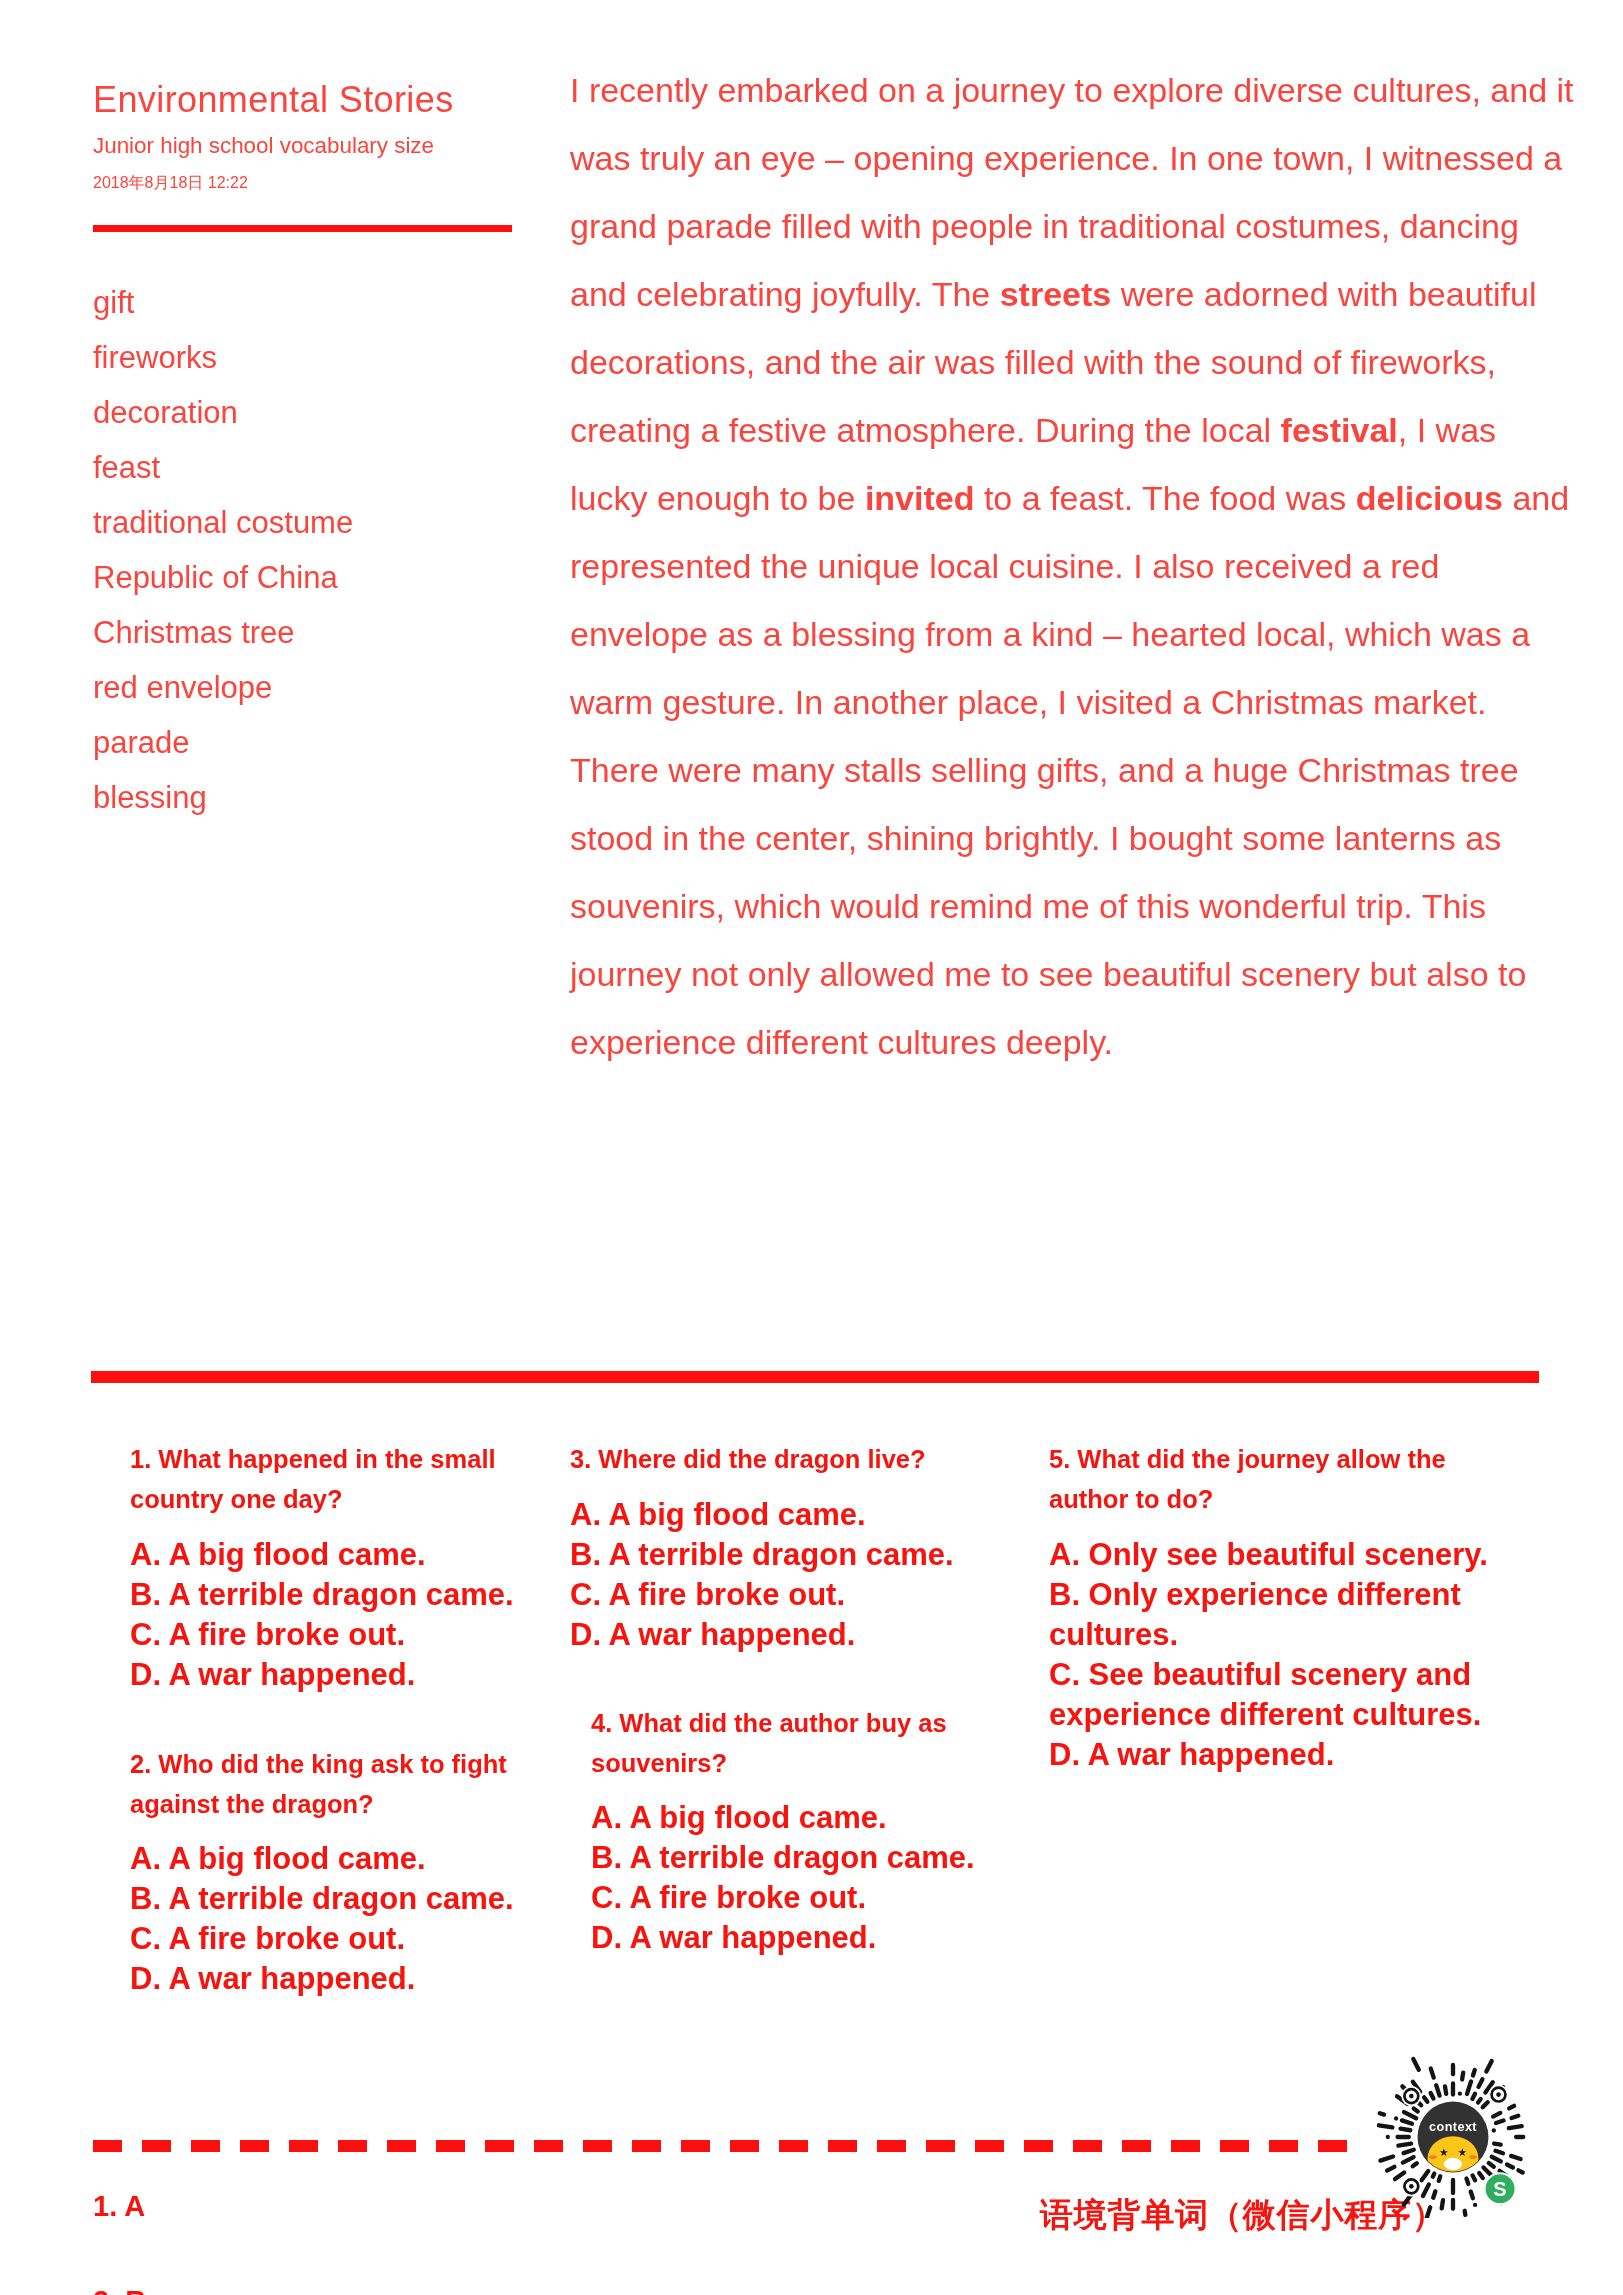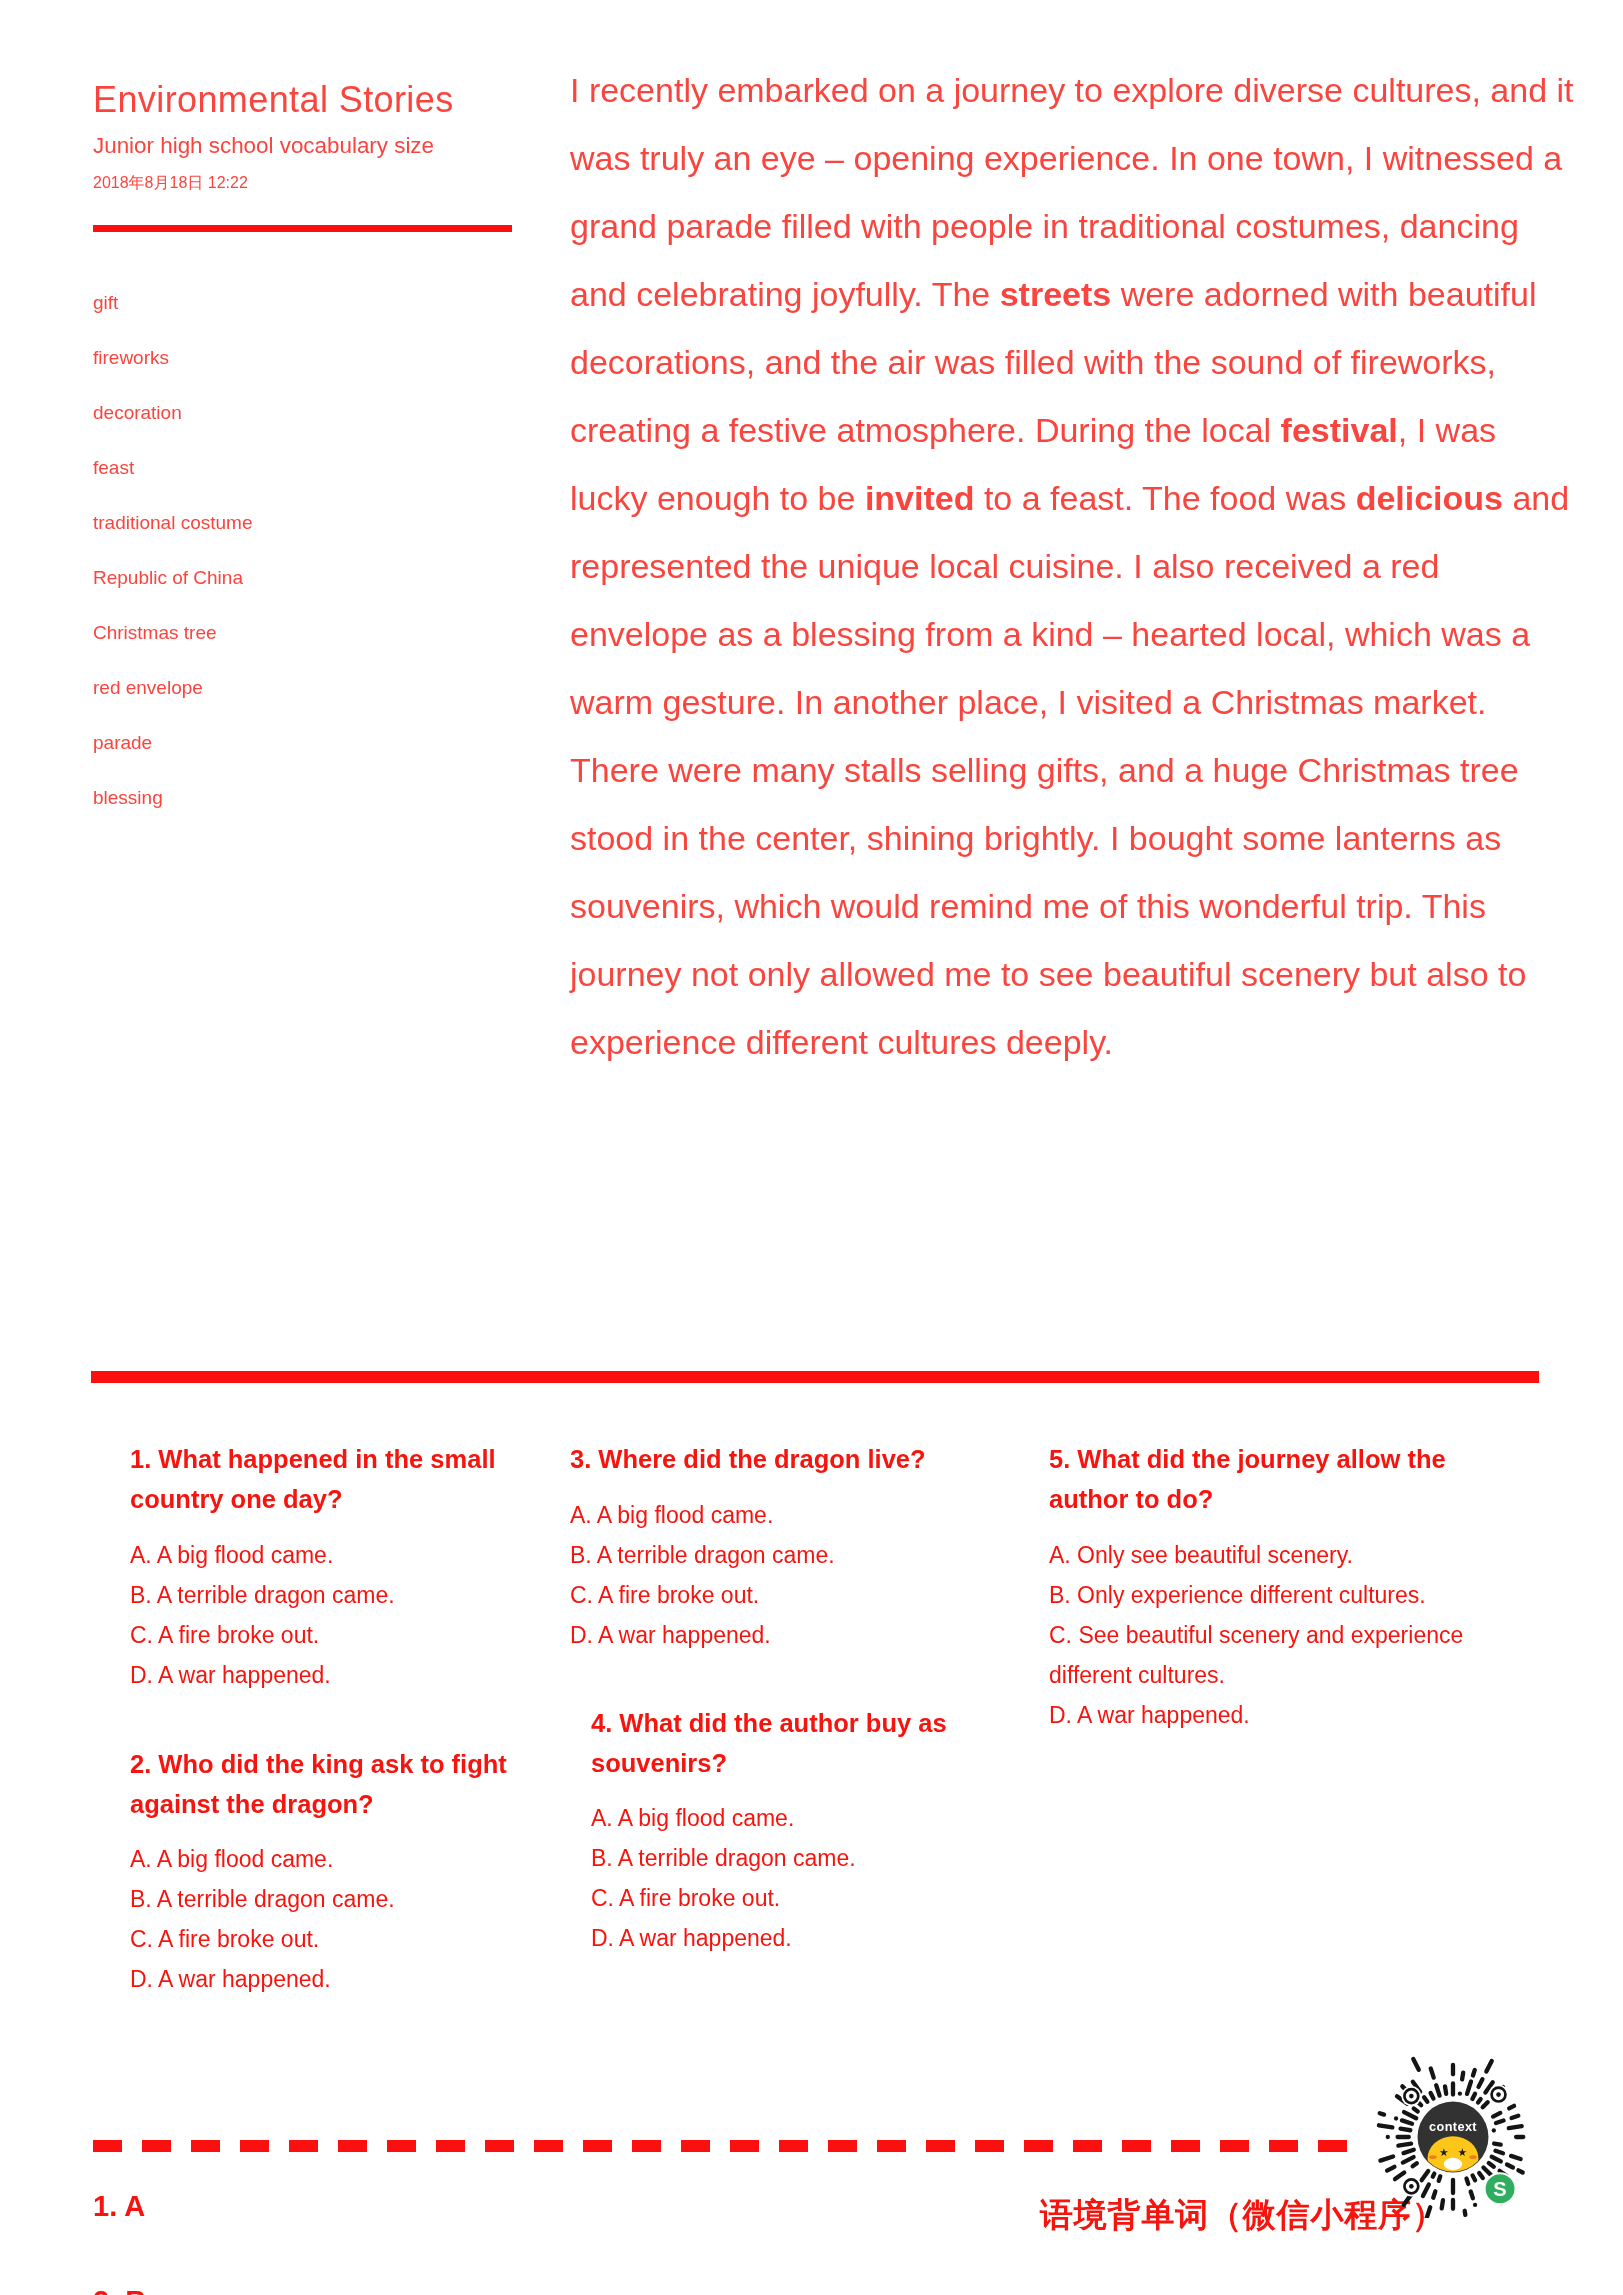--- a/index.html
+++ b/index.html
@@ -15,36 +15,36 @@
   .page{position:relative;width:1623px;height:2295px;background:#fff;overflow:hidden;padding-left:34px;}
 
   
   .title{position:absolute;left:93px;top:79px;font-size:36px;color:var(--red-body);letter-spacing:0.4px;}
   .subtitle{position:absolute;left:93px;top:133px;font-size:22.4px;color:var(--red-body);}
   .hdate{position:absolute;left:93px;top:173px;font-size:16px;color:var(--red-body);}
   .header-rule{position:absolute;left:93px;top:225px;width:419px;height:7px;background:var(--red-rule);}
 
   
   .vocab{position:absolute;left:93px;top:275px;list-style:none;}
-  .vocab li{font-size:19px;line-height:55px;color:var(--red-body);white-space:nowrap;}
+  .vocab li{font-size:31px;line-height:55px;color:var(--red-body);white-space:nowrap;}
 
   
   .passage{position:absolute;left:570px;top:56px;width:1005px;font-size:34px;line-height:68px;color:var(--red-body);}
   .passage .b{font-weight:700;}
 
   
   .rule-thick{position:absolute;left:91px;top:1371px;width:1448px;height:11.6px;background:var(--red-rule);}
 
   
   .qcol{position:absolute;top:1439px;color:var(--red-q);}
   .qcol1{left:93px;width:421px;margin-left:37px;}
   .qcol2{left:570px;width:421px;}
   .qcol3{left:1049px;width:444px;}
   .q-prompt{font-size:25.5px;font-weight:700;line-height:40px;margin-bottom:15.5px;}
-  .q-option{font-size:23px;line-height:40px;}
+  .q-option{font-size:31px;line-height:40px;font-weight:bold;}
   .q-gap{margin-top:49px;}
   .q-gap2{margin-top:48px;margin-left:21px;}
 
   
   .dashes{position:absolute;left:93px;top:2140px;width:1274px;height:11.6px;
     background:repeating-linear-gradient(to right,var(--red-rule) 0 29px,transparent 29px 49px);}
 
   
   .answers{position:absolute;left:93px;top:2190px;display:flex;gap:62px;
     font-size:29px;font-weight:700;color:var(--red-q);flex-direction:column;}

